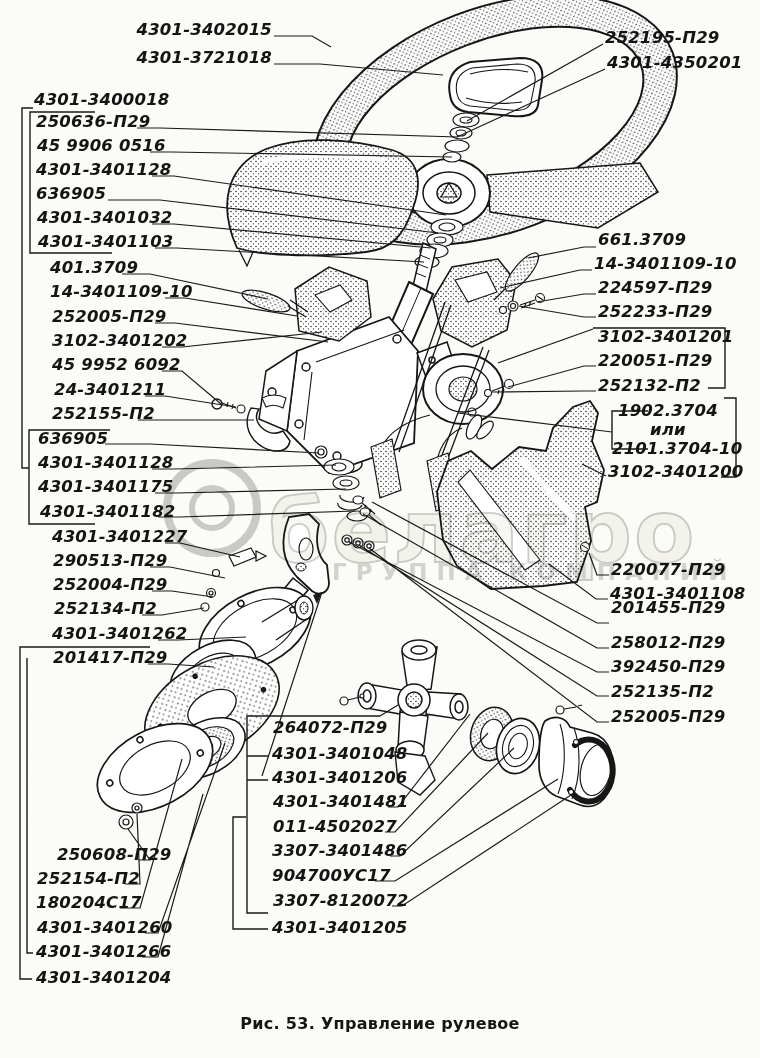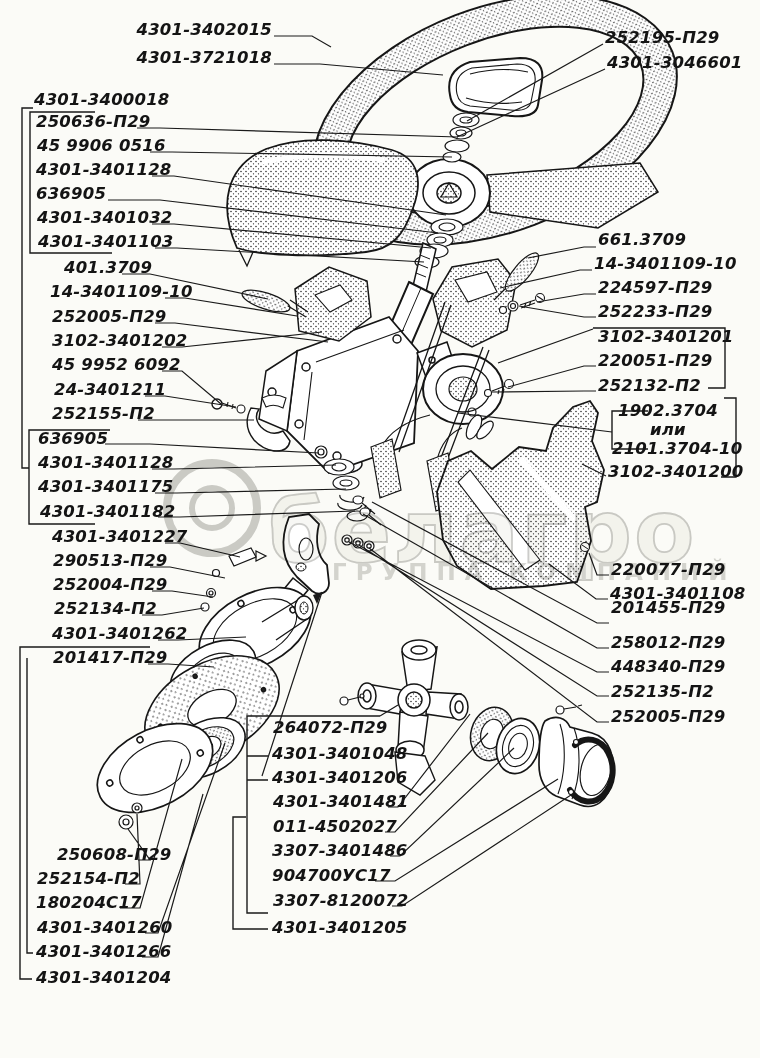--- a/index.html
+++ b/index.html
@@ -356,21 +356,21 @@
 <div id="labels">
       <div class="plabel r" style="left: 272px; top: 19px;">4301-3402015</div>
       <div class="plabel r" style="left: 272px; top: 47px;">4301-3721018</div>
       <div class="plabel" style="left: 34px; top: 89px;">4301-3400018</div>
       <div class="plabel" style="left: 36px; top: 111px;">250636-П29</div>
       <div class="plabel" style="left: 37px; top: 135px;">45 9906 0516</div>
       <div class="plabel" style="left: 36px; top: 159px;">4301-3401128</div>
       <div class="plabel" style="left: 36px; top: 183px;">636905</div>
       <div class="plabel" style="left: 37px; top: 207px;">4301-3401032</div>
       <div class="plabel" style="left: 38px; top: 231px;">4301-3401103</div>
-      <div class="plabel" style="left: 64px; top: 257px;">401.3709</div>
+      <div class="plabel" style="left: 50px; top: 257px;">401.3709</div>
       <div class="plabel" style="left: 50px; top: 281px;">14-3401109-10</div>
       <div class="plabel" style="left: 52px; top: 306px;">252005-П29</div>
       <div class="plabel" style="left: 52px; top: 330px;">3102-3401202</div>
       <div class="plabel" style="left: 52px; top: 354px;">45 9952 6092</div>
       <div class="plabel" style="left: 54px; top: 379px;">24-3401211</div>
       <div class="plabel" style="left: 52px; top: 403px;">252155-П2</div>
       <div class="plabel" style="left: 38px; top: 428px;">636905</div>
       <div class="plabel" style="left: 38px; top: 452px;">4301-3401128</div>
       <div class="plabel" style="left: 38px; top: 476px;">4301-3401175</div>
       <div class="plabel" style="left: 40px; top: 501px;">4301-3401182</div>
@@ -389,35 +389,36 @@
       <div class="plabel" style="left: 273px; top: 717px;">264072-П29</div>
       <div class="plabel" style="left: 272px; top: 743px;">4301-3401048</div>
       <div class="plabel" style="left: 272px; top: 767px;">4301-3401206</div>
       <div class="plabel" style="left: 273px; top: 791px;">4301-3401481</div>
       <div class="plabel" style="left: 273px; top: 816px;">011-4502027</div>
       <div class="plabel" style="left: 272px; top: 840px;">3307-3401486</div>
       <div class="plabel" style="left: 272px; top: 865px;">904700УС17</div>
       <div class="plabel" style="left: 273px; top: 890px;">3307-8120072</div>
       <div class="plabel" style="left: 272px; top: 917px;">4301-3401205</div>
       <div class="plabel" style="left: 605px; top: 27px;">252195-П29</div>
-      <div class="plabel" style="left: 607px; top: 52px;">4301-3046601</div>
+      <div class="plabel" style="left: 607px; top: 52px;">4301-4350201</div>
       <div class="plabel" style="left: 598px; top: 229px;">661.3709</div>
       <div class="plabel" style="left: 594px; top: 253px;">14-3401109-10</div>
       <div class="plabel" style="left: 598px; top: 277px;">224597-П29</div>
       <div class="plabel" style="left: 598px; top: 301px;">252233-П29</div>
       <div class="plabel" style="left: 598px; top: 326px;">3102-3401201</div>
       <div class="plabel" style="left: 598px; top: 350px;">220051-П29</div>
       <div class="plabel" style="left: 598px; top: 375px;">252132-П2</div>
       <div class="plabel" style="left: 618px; top: 400px;">1902.3704</div>
       <div class="plabel" style="left: 650px; top: 419px;">или</div>
       <div class="plabel" style="left: 612px; top: 438px;">2101.3704-10</div>
       <div class="plabel" style="left: 608px; top: 461px; text-align: right;">3102-3401200</div>
       <div class="plabel" style="left: 611px; top: 559px;">220077-П29</div>
       <div class="plabel" style="left: 610px; top: 583px;">4301-3401108</div>
       <div class="plabel" style="left: 611px; top: 597px;">201455-П29</div>
       <div class="plabel" style="left: 611px; top: 632px;">258012-П29</div>
-      <div class="plabel" style="left: 611px; top: 656px;">448340-П29</div>
+      <div class="plabel" style="left: 611px; top: 656px;">392450-П29</div>
       <div class="plabel" style="left: 611px; top: 681px;">252135-П2</div>
       <div class="plabel" style="left: 611px; top: 706px;">252005-П29</div>
     </div>
 
+<div class="caption">Рис. 53. Управление рулевое</div>
 
 </div>
 
 </body></html>

